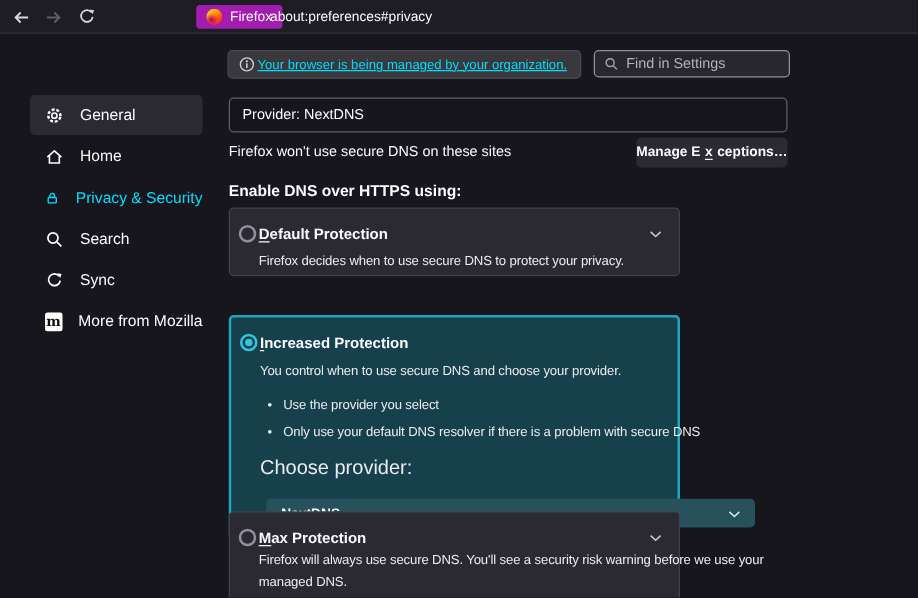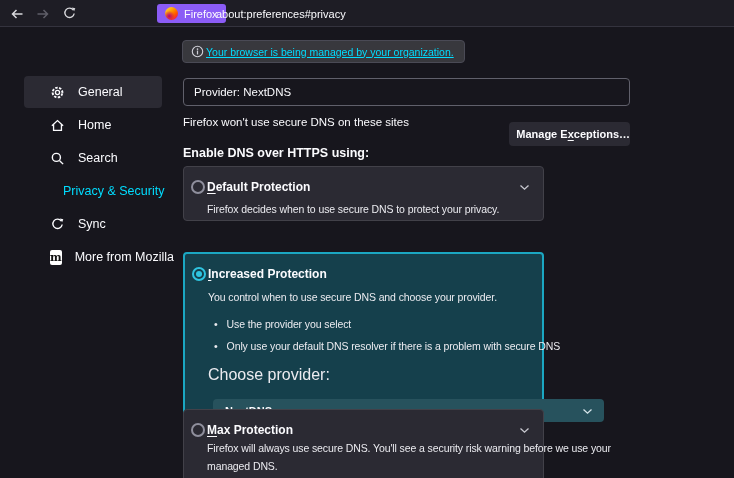--- a/index.html
+++ b/index.html
@@ -9,21 +9,21 @@
 
   
   .toolbar { position:absolute; top:0; left:0; width:734px; height:27px;
              background:#1e1d25; border-bottom:1px solid #34333e; }
   .navbtn { position:absolute; top:0; height:27px; width:26px; display:flex;
             align-items:center; justify-content:center; cursor:pointer; }
   .navbtn.back { left:4px; }
   .navbtn.fwd  { left:30px; }
   .navbtn.reload { left:56px; }
   .tab-chip { position:absolute; left:157px; top:4px; height:19px; padding:0 8px;
-              background:#8b5cf6; border-radius:3px; display:flex; align-items:center;
+              background:#a21caf; border-radius:3px; display:flex; align-items:center;
               gap:6px; }
   .ff-logo { width:13px; height:13px; border-radius:50%;
              background:radial-gradient(circle at 32% 70%, #b5007f 0%, rgba(181,0,127,0) 42%),
                         linear-gradient(140deg,#ffe14a 0%,#ff9d00 38%,#ff5400 66%,#e3007f 100%); }
   .tab-chip span { font-size:11px; color:#fbfbfe; }
   .url-text { position:absolute; left:216px; top:0; height:27px; display:flex;
               align-items:center; font-size:11px; color:#fbfbfe; }
 
   
   .notify { position:absolute; left:182px; top:40px; width:283px; height:23px;
@@ -35,41 +35,41 @@
                background:#28272f; border:1px solid #8f8f9d; border-radius:4px;
                display:flex; align-items:center; gap:6px; padding:0 7px; }
   .searchbox input { flex:1; background:transparent; border:none; outline:none;
                      font-family:"Liberation Sans",sans-serif; font-size:11.5px;
                      color:#fbfbfe; min-width:0; }
   .searchbox input::placeholder { color:#b2b2bc; }
 
   
   .sidebar { position:absolute; left:24px; top:76px; width:138px; }
   .side-item { height:32px; margin-bottom:1px; border-radius:4px; display:flex;
-               align-items:center; gap:13px; padding-left:26px; font-size:12.5px;
+               align-items:center; gap:13px; padding-left:12px; font-size:12.5px;
                cursor:pointer; white-space:nowrap; }
   .side-item.hovered { background:#2b2a33; }
   .side-item.active { color:#00ddff; }
   .m-badge { width:15px; height:15px; background:#ffffff; border-radius:2px;
              display:flex; align-items:center; justify-content:center;
              font-family:"DejaVu Serif",serif; font-weight:bold; font-size:11px;
              color:#111; line-height:1; }
 
   
   .main { position:absolute; left:183px; top:0; width:447px; height:478px; }
   .provider-box { position:absolute; top:78px; left:0; width:447px; height:28px;
                   border:1px solid #60606b; border-radius:4px; display:flex;
                   align-items:center; padding:0 10px; font-size:11.5px; white-space:nowrap; }
   .exc-label { position:absolute; top:110px; left:0; height:24px; display:flex;
                align-items:center; font-size:11.5px; white-space:nowrap; }
   .exc-btn { position:absolute; top:110px; right:0; width:121px; height:24px;
              background:#2b2a33; border:none; border-radius:4px; color:#fbfbfe;
              font-family:"Liberation Sans",sans-serif; font-size:11px; font-weight:bold;
-             display:flex; align-items:center; justify-content:flex-end; cursor:pointer;
-             white-space:nowrap;margin-top:12px; }
+             display:flex; align-items:center; justify-content:space-between; cursor:pointer;
+             white-space:nowrap; }
   .doh-heading { position:absolute; top:146px; left:0; font-size:12.5px;
                  font-weight:bold; white-space:nowrap; }
 
   .card { position:absolute; left:0; width:361px; border-radius:4px; }
   .card.plain { background:#2b2a33; border:1px solid #424149; }
   .card.selected { background:#15404c; border:2px solid #1ba7c2; }
   .card-default { top:166px; height:55px; }
   .card-increased { top:223px; height:180px;margin-top:29px; }
   .card-max { top:409px; height:90px; }
   .radio { position:absolute; left:7px; top:13px; width:14px; height:14px;
@@ -132,48 +132,55 @@
 
   <div class="notify">
     <svg width="13" height="13" viewBox="0 0 14 14">
       <circle cx="7" cy="7" r="5.6" fill="none" stroke="#d0d0d8" stroke-width="1.2"></circle>
       <circle cx="7" cy="4.4" r="0.9" fill="#d0d0d8"></circle>
       <rect x="6.35" y="6" width="1.3" height="4.2" fill="#d0d0d8"></rect>
     </svg>
     <a>Your browser is being managed by your organization.</a>
   </div>
 
+  <div class="searchbox">
+    <svg width="12" height="12" viewBox="0 0 16 16">
+      <circle cx="6.8" cy="6.8" r="4.2" fill="none" stroke="#a7a7b2" stroke-width="1.5"></circle>
+      <line x1="10.2" y1="10.2" x2="14" y2="14" stroke="#a7a7b2" stroke-width="1.5"></line>
+    </svg>
+    <input type="text" placeholder="Find in Settings" style="">
+  </div>
 
   <nav class="sidebar">
     <div class="side-item hovered">
       <svg width="15" height="15" viewBox="0 0 16 16">
         <circle cx="8" cy="8" r="2.2" fill="none" stroke="#fbfbfe" stroke-width="1.4"></circle>
         <circle cx="8" cy="8" r="5.2" fill="none" stroke="#fbfbfe" stroke-width="2.1" stroke-dasharray="2.55 1.55" transform="rotate(11 8 8)"></circle>
       </svg>
       <span>General</span>
     </div>
     <div class="side-item">
       <svg width="15" height="15" viewBox="0 0 16 16">
         <path d="M2 8.2 L8 2.8 L14 8.2 M3.8 7 V13.2 H12.2 V7" fill="none" stroke="#fbfbfe" stroke-width="1.4"></path>
       </svg>
       <span>Home</span>
     </div>
+    <div class="side-item active">
+      <svg width="15" height="15" viewBox="0 0 16 16">
+        <rect x="3.5" y="7.3" width="9" height="6" rx="1" fill="none" stroke="#00ddff" stroke-width="1.5"></rect>
+        <path d="M5.4 7.3 V5.4 a2.6 2.6 0 0 1 5.2 0 V7.3" fill="none" stroke="#00ddff" stroke-width="1.5"></path>
+      </svg>
+      <span>Privacy &amp; Security</span>
+    </div>
     <div class="side-item">
       <svg width="15" height="15" viewBox="0 0 16 16">
         <circle cx="6.8" cy="6.8" r="4.3" fill="none" stroke="#fbfbfe" stroke-width="1.5"></circle>
         <line x1="10.3" y1="10.3" x2="14" y2="14" stroke="#fbfbfe" stroke-width="1.5"></line>
       </svg>
       <span>Search</span>
-    </div>
-    <div class="side-item active">
-      <svg width="15" height="15" viewBox="0 0 16 16">
-        <rect x="3.5" y="7.3" width="9" height="6" rx="1" fill="none" stroke="#00ddff" stroke-width="1.5"></rect>
-        <path d="M5.4 7.3 V5.4 a2.6 2.6 0 0 1 5.2 0 V7.3" fill="none" stroke="#00ddff" stroke-width="1.5"></path>
-      </svg>
-      <span>Privacy &amp; Security</span>
     </div>
     <div class="side-item">
       <svg width="15" height="15" viewBox="0 0 16 16">
         <path d="M12.1 4.3 A5 5 0 1 0 13 8" fill="none" stroke="#fbfbfe" stroke-width="1.5"></path>
         <polygon points="10.6,1.6 14.2,2.3 12.9,5.7" fill="#fbfbfe"></polygon>
       </svg>
       <span>Sync</span>
     </div>
     <div class="side-item">
       <div class="m-badge">m</div>

